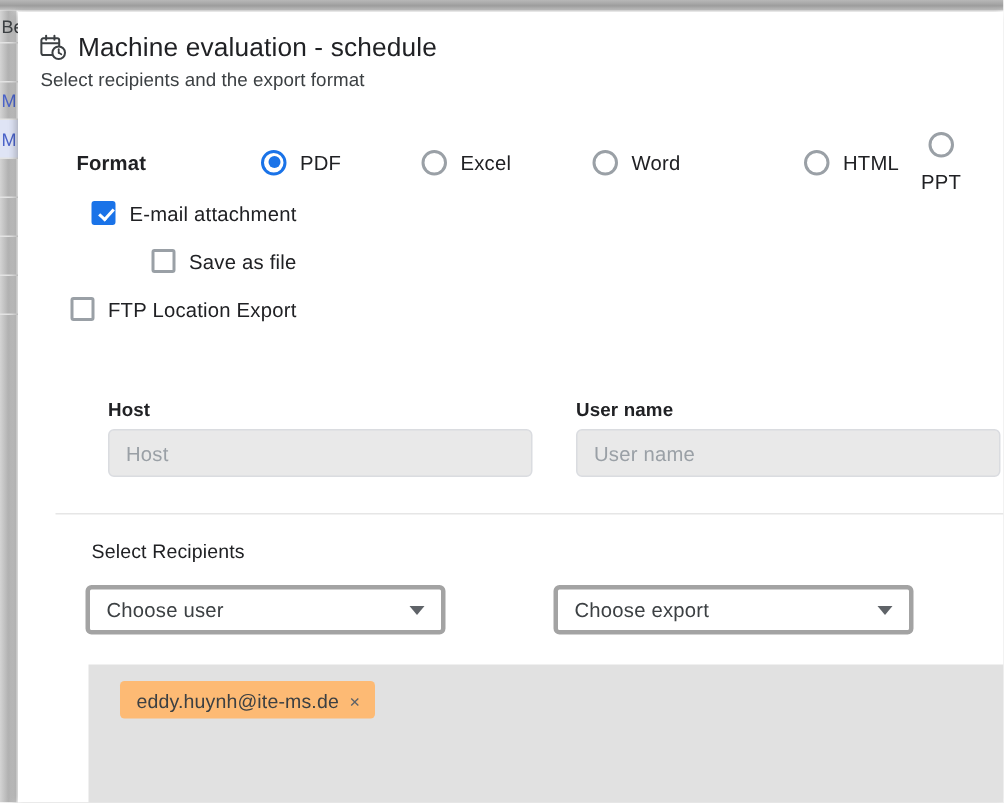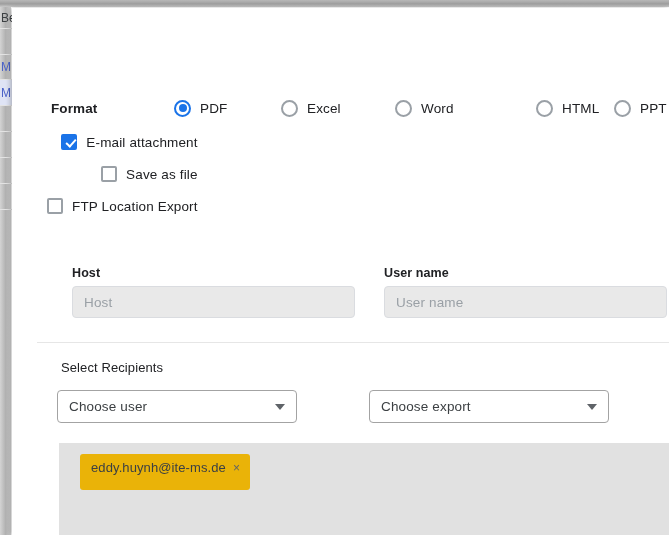--- a/index.html
+++ b/index.html
@@ -242,21 +242,21 @@
     top: 352px;
     font-size: 13px;
     color: #202124;
     letter-spacing: .1px;
   }
   .select-box {
     position: absolute;
     top: 382px;
     box-sizing: border-box;
     height: 33px;
-    border: 1px solid #a3a3a3;
+    border: 3px solid #a3a3a3;
     border-radius: 4px;
     background: #fff;
     display: flex;
     align-items: center;
     padding: 0 11px;
     cursor: pointer;
   }
   .select-box .sel-text {
     font-size: 13.5px;
     color: #3c4043;
@@ -279,23 +279,23 @@
     width: 610px;
     height: 100px;
     background: #e1e1e1;
     padding: 11px 0 0 21px;
     box-sizing: border-box;
   }
   .chip {
     display: inline-flex;
     align-items: center;
     gap: 7px;
-    background: #eab308;
+    background: #fdba74;
     border-radius: 3px;
-    padding: 6px 10px 15px 11px;
+    padding: 6px 10px 4px 11px;
     font-size: 13px;
     color: #3c4043;
     letter-spacing: .1px;
   }
   .chip-x {
     font-size: 12px;
     color: #5f6368;
     line-height: 1;
     cursor: pointer;
   }
@@ -313,40 +313,55 @@
       <div class="bg-row link sel" style="height: 26px;">M</div>
       <div class="bg-row" style="height: 26px;"></div>
       <div class="bg-row" style="height: 26px;"></div>
       <div class="bg-row" style="height: 26px;"></div>
       <div class="bg-row" style="height: 26px;"></div>
     </div>
 </div>
 
 <div id="dialog">
 
+  <div class="dlg-header">
+    <div class="dlg-title-row">
+      <svg class="sched-icon" viewBox="0 0 24 24">
+        <rect x="2" y="4.5" width="15" height="14" rx="1.6" fill="none" stroke="#3c4043" stroke-width="1.7"></rect>
+        <line x1="2" y1="8.6" x2="17" y2="8.6" stroke="#3c4043" stroke-width="1.7"></line>
+        <line x1="6" y1="2.3" x2="6" y2="5.6" stroke="#3c4043" stroke-width="1.7" stroke-linecap="round"></line>
+        <line x1="13" y1="2.3" x2="13" y2="5.6" stroke="#3c4043" stroke-width="1.7" stroke-linecap="round"></line>
+        <circle cx="16.6" cy="16.6" r="5.3" fill="#ffffff" stroke="#3c4043" stroke-width="1.7"></circle>
+        <line x1="16.6" y1="13.6" x2="16.6" y2="16.7" stroke="#3c4043" stroke-width="1.5" stroke-linecap="round"></line>
+        <line x1="16.6" y1="16.7" x2="18.8" y2="17.9" stroke="#3c4043" stroke-width="1.5" stroke-linecap="round"></line>
+      </svg>
+      <div class="dlg-title">Machine evaluation - schedule</div>
+    </div>
+    <div class="dlg-sub">Select recipients and the export format</div>
+  </div>
 
   <div class="format-row" id="format-row">
     <div class="format-label">Format</div>
   <div class="radio-opt" style="left: 162px;">
         <span class="radio checked"></span>
         <span class="radio-text">PDF</span>
       </div>
       <div class="radio-opt" style="left: 269px;">
         <span class="radio"></span>
         <span class="radio-text">Excel</span>
       </div>
       <div class="radio-opt" style="left: 383px;">
         <span class="radio"></span>
         <span class="radio-text">Word</span>
       </div>
       <div class="radio-opt" style="left: 480px; margin-left: 44px;">
         <span class="radio"></span>
         <span class="radio-text">HTML</span>
       </div>
-      <div class="radio-opt" style="left: 602px;">
+      <div class="radio-opt" style="left: 602px; flex-direction: column;">
         <span class="radio"></span>
         <span class="radio-text">PPT</span>
       </div>
     </div>
 
   <div class="checks" id="checks">
       <div class="check-opt">
         <span class="cbox checked"></span>
         <span class="check-text">E-mail attachment</span>
       </div>

